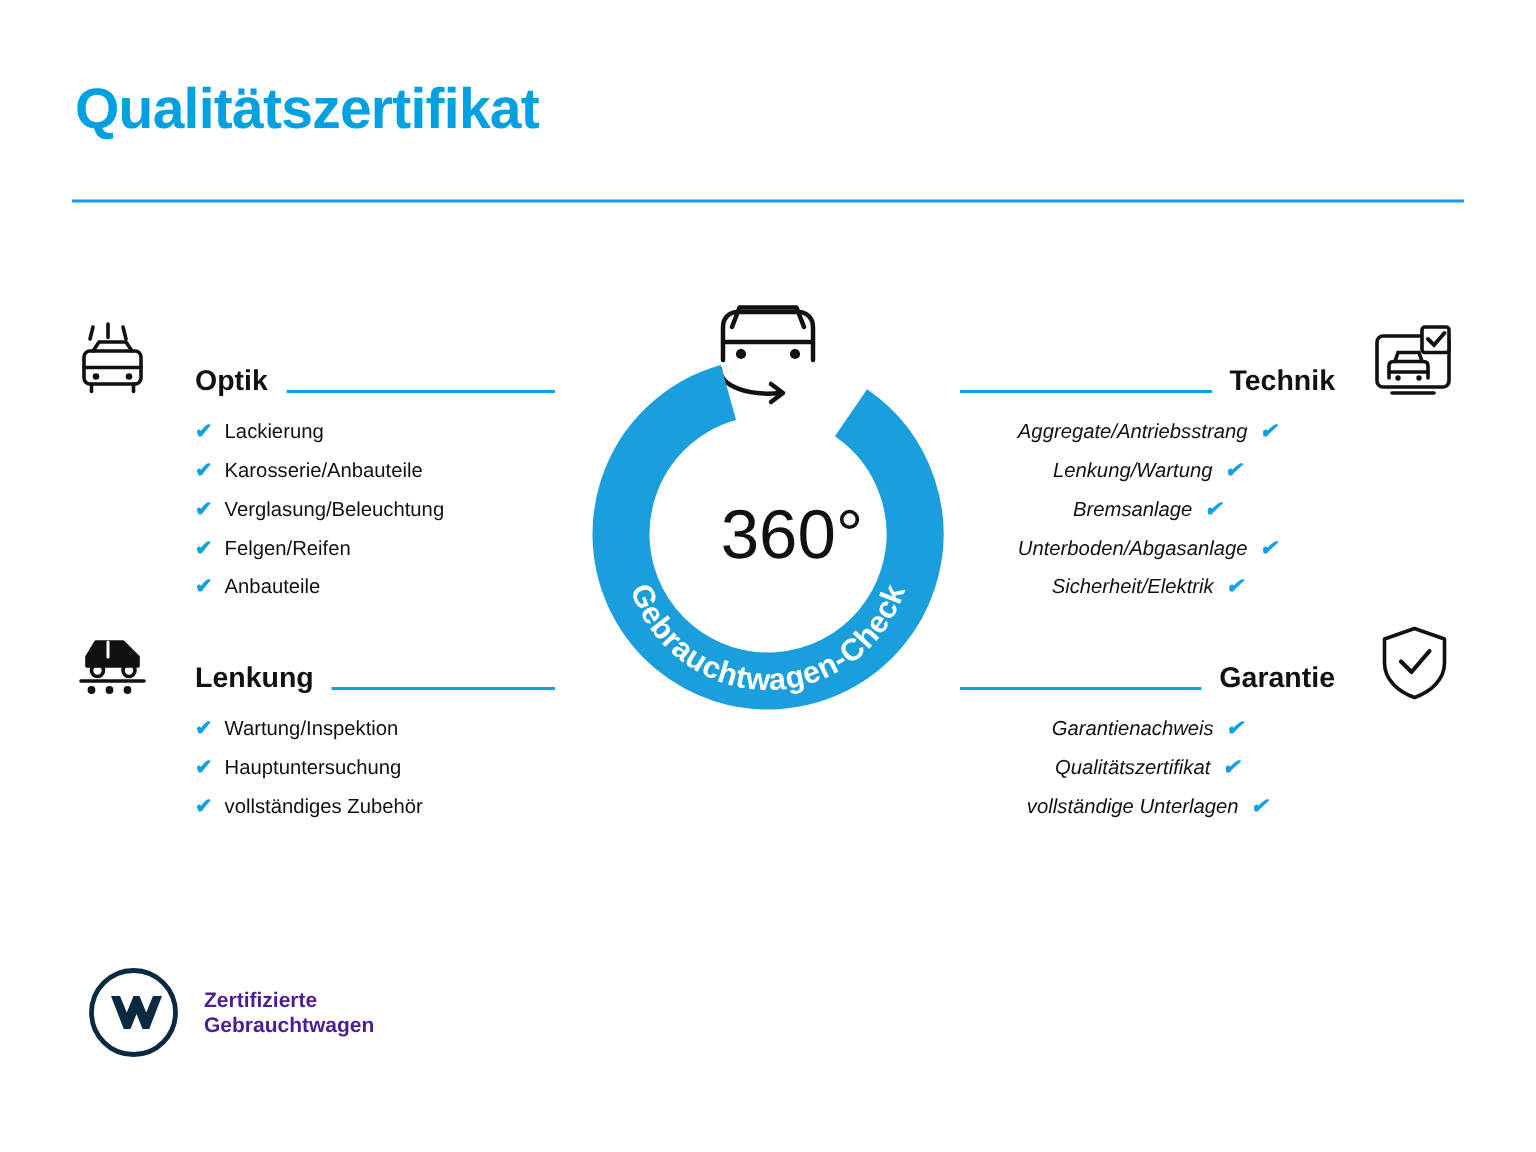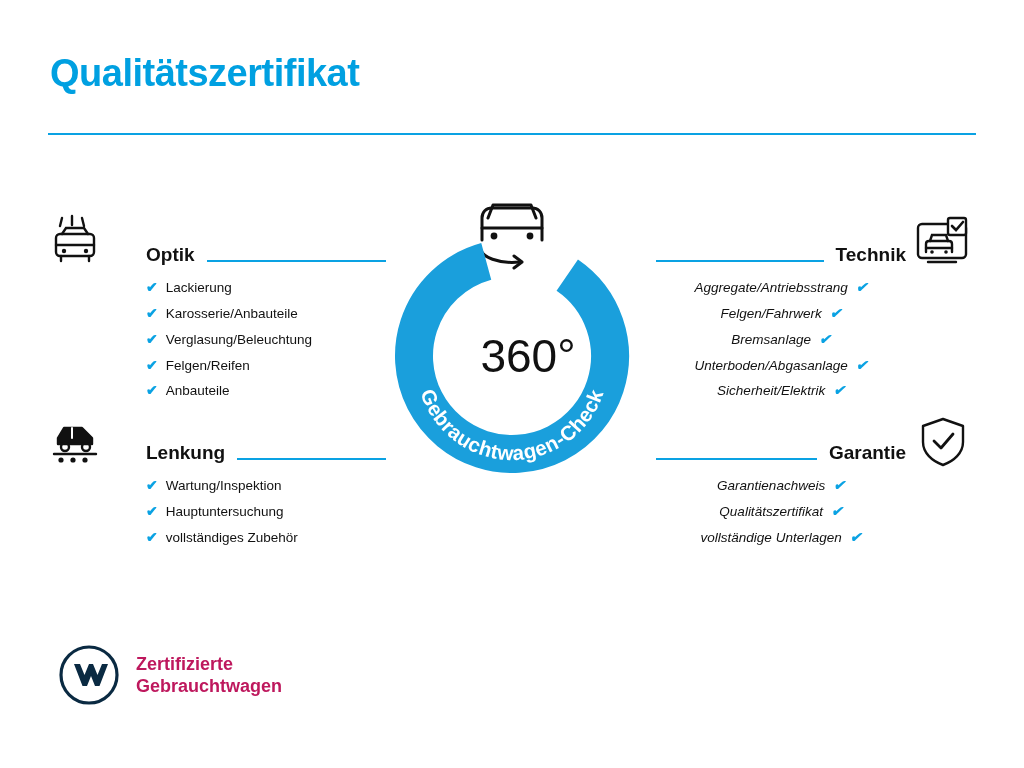--- a/index.html
+++ b/index.html
@@ -36,21 +36,20 @@
     left: 48px;
     top: 133px;
     width: 928px;
     height: 2px;
     background: #0aa2e3;
   }
 
   
   .block {
     position: absolute;
-    margin-left: 16px;
   }
   .block-head {
     display: flex;
     align-items: flex-end;
     height: 34px;
   }
   .block-title {
     font-size: 19px;
     font-weight: bold;
     color: #111;
@@ -145,23 +144,23 @@
   .footer {
     position: absolute;
     left: 58px;
     top: 644px;
     display: flex;
     align-items: center;
   }
   .vw-logo { flex: 0 0 auto; }
   .footer-text {
     margin-left: 16px;
-    font-size: 18px;
-    font-weight: bold;
-    color: #be185d;
+    font-size: 14px;
+    font-weight: bold;
+    color: #4c1d95;
     line-height: 1.25;
   }
 </style>
 </head>
 <body>
 
 <div class="page">
 
   <div class="title">Qualitätszertifikat</div>
   <div class="title-rule"></div>
@@ -226,21 +225,21 @@
     <div class="block-head">
       <span class="head-rule"></span>
       <span class="block-title">Technik</span>
     </div>
     <ul class="items">
       <li>
           <span>Aggregate/Antriebsstrang</span>
           <span class="check">✔</span>
         </li>
       <li>
-          <span>Felgen/Fahrwerk</span>
+          <span>Lenkung/Wartung</span>
           <span class="check">✔</span>
         </li>
       <li>
           <span>Bremsanlage</span>
           <span class="check">✔</span>
         </li>
       <li>
           <span>Unterboden/Abgasanlage</span>
           <span class="check">✔</span>
         </li>

